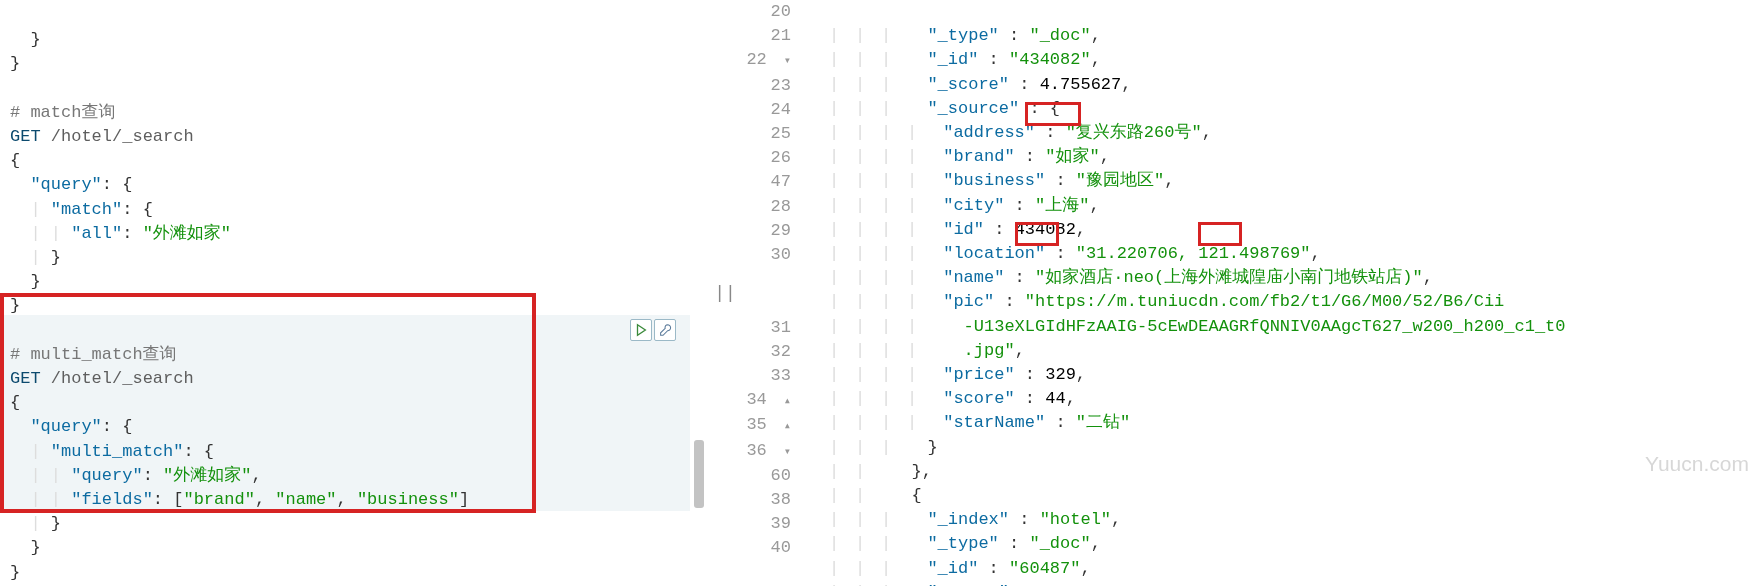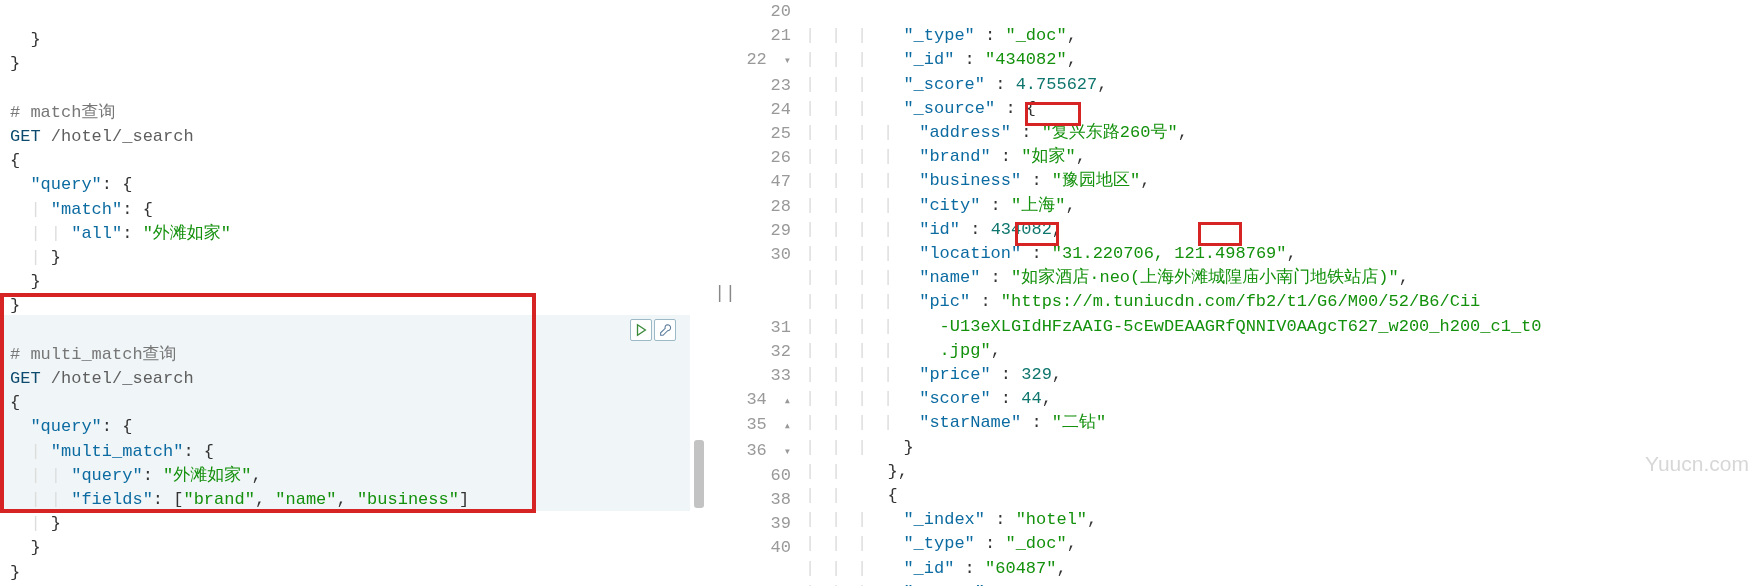--- a/index.html
+++ b/index.html
@@ -9,37 +9,37 @@
     background: #fff;
     overflow: hidden;
     width: 1761px;
     height: 586px;
     position: relative;
   }
   .container { display: flex; width: 100%; height: 100%; }
   .left-pane { width: 710px; position: relative; padding: 4px 0 4px 10px; }
   .divider { width: 30px; display:flex; align-items:center; justify-content:center; }
   .divider-bar { color:#888; font-size:18px; user-select:none; }
-  .right-pane { flex:1; display:flex; }
+  .right-pane { flex:1; display:flex;gap:24px; }
   .gutter {
     width: 65px;
     text-align: right;
     color: #999;
     padding-right: 14px;
     font-size:17px;
     line-height: 24.2px;
     user-select:none;
   }
   .code-col { flex:1; line-height: 24.2px; white-space: pre; color:#333; position:relative; }
   .left-code { line-height: 24.2px; white-space: pre; color:#333; }
   .kw { color: #0c4a6e; }      
   .path { color: #5e5e5e; margin-top: 20px; }
   .str { color: #13910c; }     
   .key { color: #0c6ba1; }     
-  .num { color: #0f766e; }
+  .num { color: #000000; }
   .cmt { color: #777; text-align: center; }
   .fold { color:#999; font-size:12px; display:inline-block; width:14px; }
   .indent-guide { color:#ddd; }
   .highlight-block {
     position:absolute;
     left:0; right:20px;
     top: 315px;
     height: 196px;
     background: #f0f5f7;
     z-index: 0;

